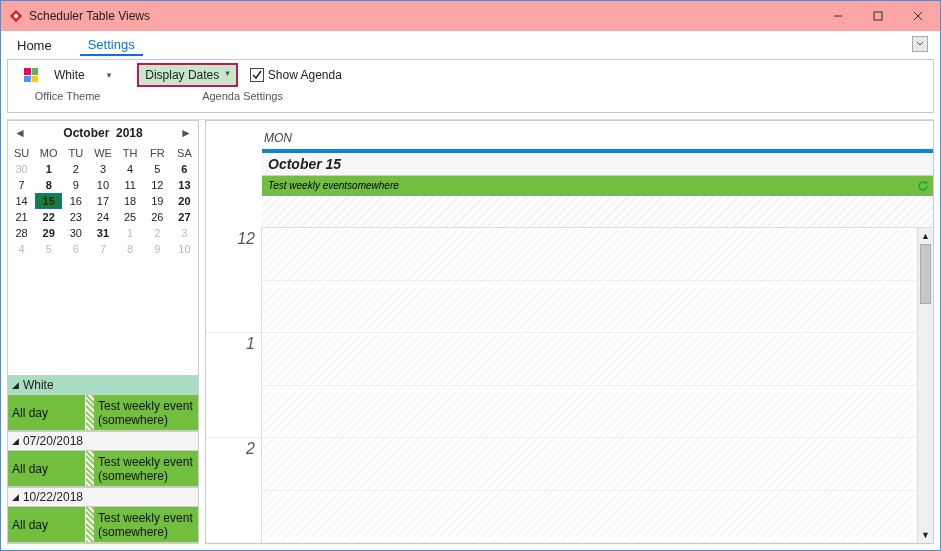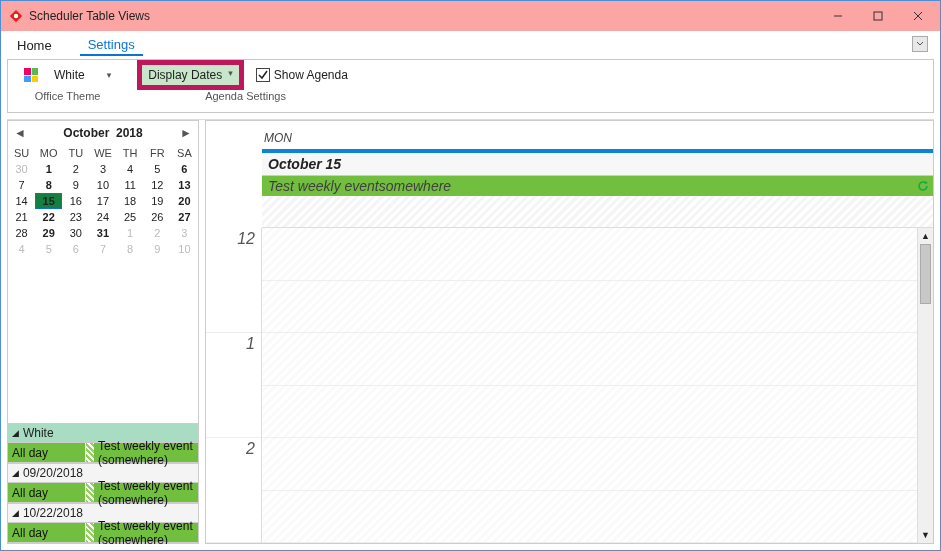--- a/index.html
+++ b/index.html
@@ -89,21 +89,21 @@
     width: 14px; height: 14px;
     display: grid; grid-template: 1fr 1fr / 1fr 1fr; gap: 1px;
   }
   .swatch div:nth-child(1){background:#e06;}
   .swatch div:nth-child(2){background:#5b5;}
   .swatch div:nth-child(3){background:#49f;}
   .swatch div:nth-child(4){background:#fc0;}
   .ddarrow { font-size: 9px; color:#555; margin-left: 6px;}
   .display-dates {
     background: #c8e6c9;
-    border: 5px solid #be185d;
+    border: 2px solid #be185d;
     padding: 3px 6px;
     display: flex; align-items: flex-start;
   }
   .chk {
     display: flex; align-items: center; gap: 4px;
     padding: 3px 6px;
   }
   .chk .box {
     width: 14px; height: 14px; border: 1px solid #444;
     display: flex; align-items: center; justify-content: center;
@@ -159,21 +159,21 @@
   .ag-hdr {
     display: flex; align-items: center; gap: 4px;
     padding: 2px 4px;
     border-top: 1px solid #ccc;
     border-bottom: 1px solid #ccc;
     background: #f4f4f4;
     font-size: 12px;
   }
   .ag-hdr.today { background: #a8dcc3; }
   .ag-row {
-    display: flex; height: 20px;
+    display: flex; height: 36px;
     border-bottom: 1px solid #ccc;
   }
   .ag-time {
     width: 78px; background: #72bf3f; color:#111;
     display:flex; align-items:center; padding-left:4px;
     border-right: 1px solid #fff;
   }
   .ag-stripe {
     width: 8px;
     background: repeating-linear-gradient(45deg,#8fd25a,#8fd25a 2px,#fff 2px,#fff 4px);
@@ -188,21 +188,21 @@
   .dow { font-size: 12px; color:#444; padding: 4px 2px; }
   .accent-line { height: 4px; background: #0a84d6; }
   .date-row {
     border-bottom: 1px solid #ccc; font-weight:700; font-size:14px;
     padding: 3px 6px; background:#f7f7f7;
   }
   .allday-row {
     display:flex; align-items:center; height:20px;
     background:#72bf3f; border-bottom:1px solid #7aa;
   }
-  .allday-row .txt { flex:1; padding-left:6px; font-size:14px; color:#404040;}
+  .allday-row .txt { flex:1; padding-left:6px; font-size:10px; color:#000000;}
   .refresh {
     width:20px; display:flex; align-items:center; justify-content:center;
   }
   .allday-strip {
     height: 32px;
     background: repeating-linear-gradient(135deg,#f5f5f5,#f5f5f5 3px,#fff 3px,#fff 6px);
     border-bottom: 1px solid #ddd;
   }
   .time-body {
     flex:1; display:flex; overflow:hidden; position:relative;
@@ -372,21 +372,21 @@
         <div class="ag-row">
           <div class="ag-time">All day</div>
           <div class="ag-stripe"></div>
           <div class="ag-evt">
             <span>Test weekly event</span>
             <span>(somewhere)</span>
           </div>
         </div>
         <div class="ag-hdr">
           <span style="font-size:9px">◢</span>
-          <span>09/20/2018</span>
+          <span>07/20/2018</span>
         </div>
         <div class="ag-row">
           <div class="ag-time">All day</div>
           <div class="ag-stripe"></div>
           <div class="ag-evt">
             <span>Test weekly event</span>
             <span>(somewhere)</span>
           </div>
         </div>
         <div class="ag-hdr">

